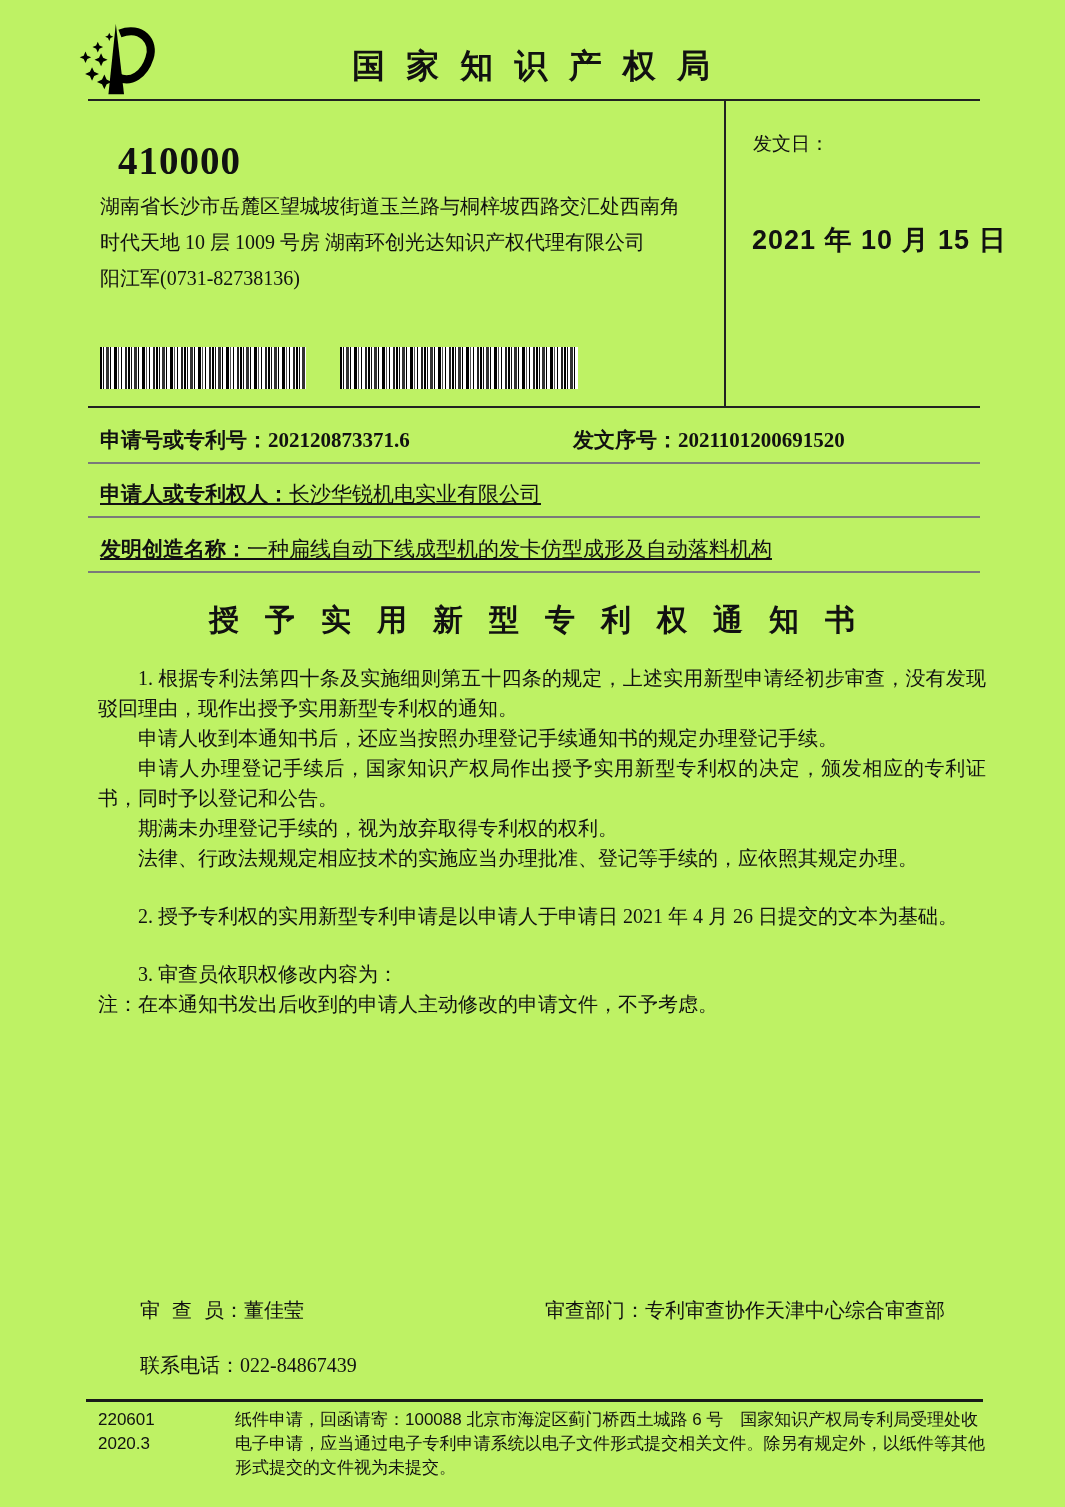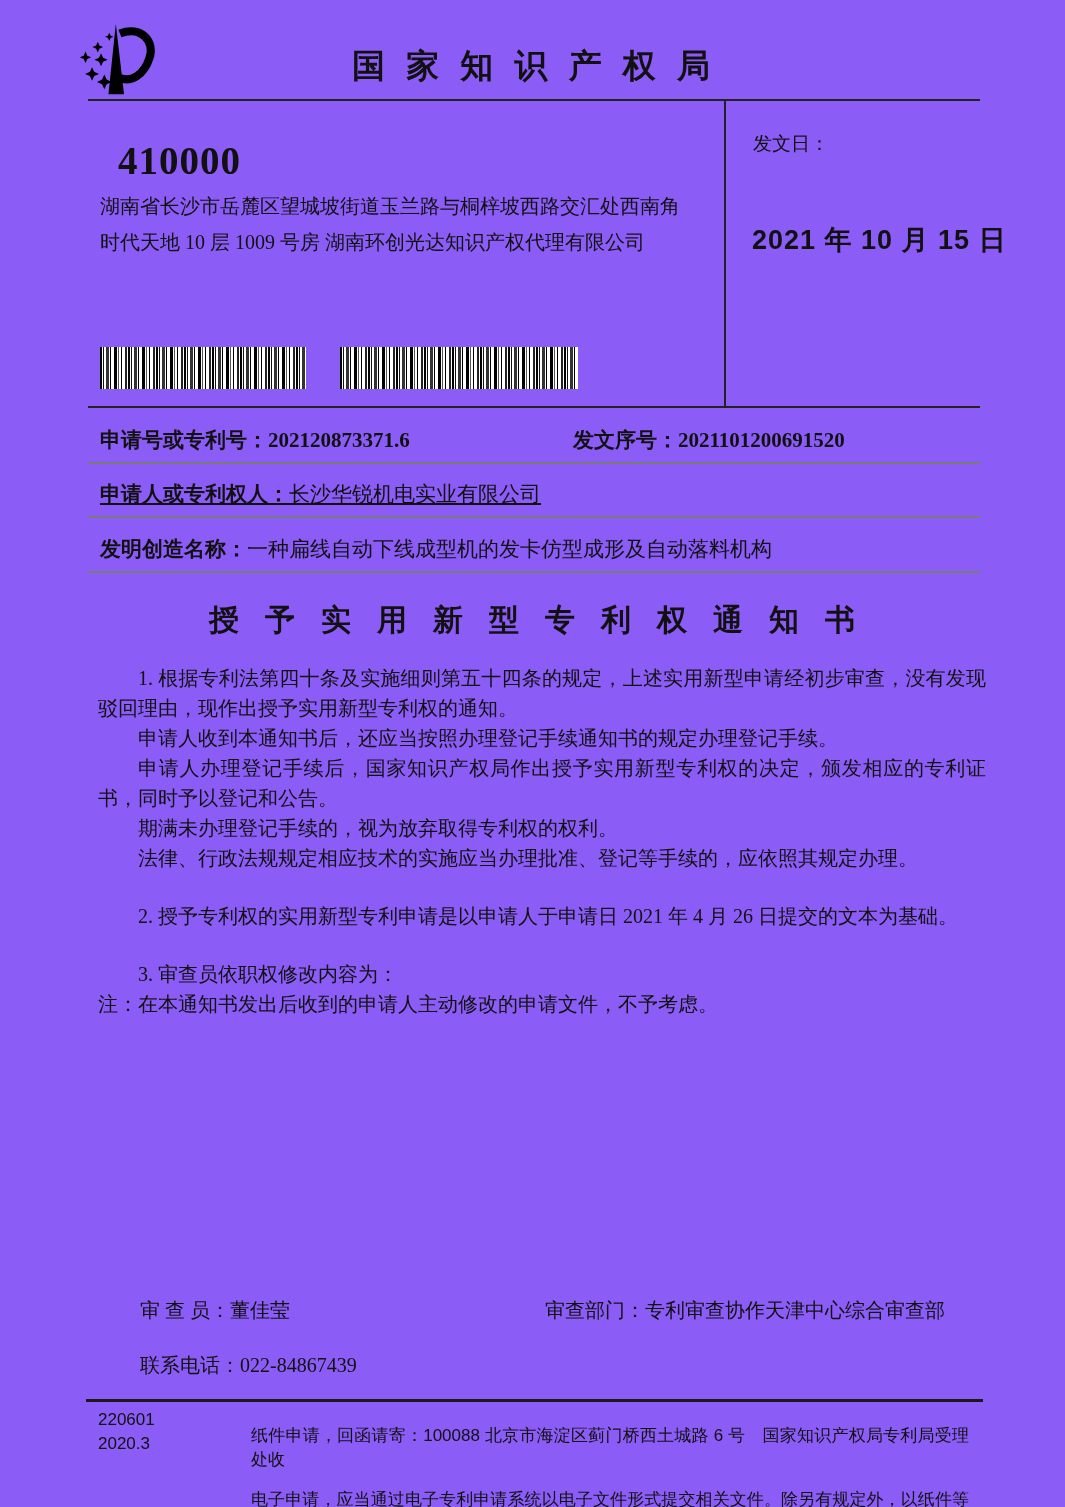--- a/index.html
+++ b/index.html
@@ -1,17 +1,17 @@
 <!DOCTYPE html>
 <html><head>
 <meta charset="utf-8">
 <style>
   html,body{margin:0;padding:0;background:#fff;}
   .page{
-    position:relative;width:1065px;height:1507px;background:#8b5cf6;
+    position:relative;width:1065px;height:1507px;background:#bef264;
     font-family:"Liberation Serif","DejaVu Serif",serif;color:#111;overflow:hidden;
   }
   
   .logo{position:absolute;left:74px;top:22px;width:82px;height:78px;}
   .agency-title{
     position:absolute;left:88px;top:44px;width:892px;text-align:center;
     font-family:"Liberation Sans","DejaVu Sans",sans-serif;
     font-size:33px;font-weight:bold;letter-spacing:6px;white-space:nowrap;
   }
   .rule{position:absolute;background:#222;}
@@ -42,44 +42,44 @@
   }
   .barcode.left{left:100px;width:206px;}
   .barcode.right{left:340px;width:238px;}
   
   .frow{position:absolute;font-size:21px;white-space:nowrap;}
   .flabel{font-weight:bold;}
   .fval-b{font-weight:bold;}
   .r1a{left:100px;top:426px;}
   .r1b{left:573px;top:426px;}
   .r2{left:100px;top:480px;text-decoration:underline;}
-  .r3{left:100px;top:535px;}
+  .r3{left:100px;top:535px;text-decoration:underline;}
   
   .notice-title{
     position:absolute;left:88px;top:600px;width:892px;text-align:center;
     font-family:Liberation Mono, monospace;
     font-size:30px;font-weight:bold;letter-spacing:4px;white-space:nowrap;
   }
   .body-text{position:absolute;left:98px;top:663px;width:888px;
              font-size:20px;line-height:30px;text-align:justify;}
   .body-text p{margin:0;}
   .body-text p.ind{text-indent:2em;}
   .body-text p.gap{margin-top:28px;}
   
   .sig{position:absolute;font-size:20px;white-space:nowrap;}
-  .sig.examiner{left:140px;top:1297px;}
+  .sig.examiner{left:140px;top:1297px;font-family:Liberation Mono, monospace;}
   .sig.dept{left:545px;top:1297px;}
   .sig.phone{left:140px;top:1352px;}
   
   .footer-codes{position:absolute;left:98px;top:1408px;
     font-family:"Liberation Sans","DejaVu Sans",sans-serif;font-size:17px;line-height:24px;}
   .footer-text{position:absolute;left:235px;top:1408px;width:750px;
     font-family:"Liberation Sans","DejaVu Sans",sans-serif;font-size:17px;line-height:24px;
     text-align:justify;}
-  .footer-text div{margin:16px;}
+  .footer-text div{margin:0;}
 </style>
 </head>
 <body>
 
 <div class="page">
 
   <svg class="logo" viewBox="0 0 100 95" xmlns="http://www.w3.org/2000/svg">
     <polygon points="51,2 61,88 42,88" fill="#000"></polygon>
     <path d="M56 14 C 82 4, 99 24, 92 44 C 86 63, 70 76, 53 67" fill="none" stroke="#000" stroke-width="10"></path>
     <polygon points="43,13 44.5,16.5 48,18 44.5,19.5 43,23 41.5,19.5 38,18 41.5,16.5" fill="#000"></polygon>
@@ -90,20 +90,21 @@
     <polygon points="37,64 39.8,70.2 46,73 39.8,75.8 37,82 34.2,75.8 28,73 34.2,70.2" fill="#000"></polygon>
   </svg>
   <div class="agency-title">国 家 知 识 产 权 局</div>
   <div class="rule header"></div>
   <div class="vline"></div>
 
   <div class="postcode">410000</div>
   <div class="addr">
     <div>湖南省长沙市岳麓区望城坡街道玉兰路与桐梓坡西路交汇处西南角</div>
     <div>时代天地 10 层 1009 号房  湖南环创光达知识产权代理有限公司</div>
+    <div>阳江军(0731-82738136)</div>
   </div>
 
   <div class="issue-label">发文日：</div>
   <div class="issue-value">2021 年 10 月 15 日</div>
 
   <div class="barcode left"></div>
   <div class="barcode right"></div>
   <div class="rule boxbottom"></div>
 
   <div class="frow r1a">

